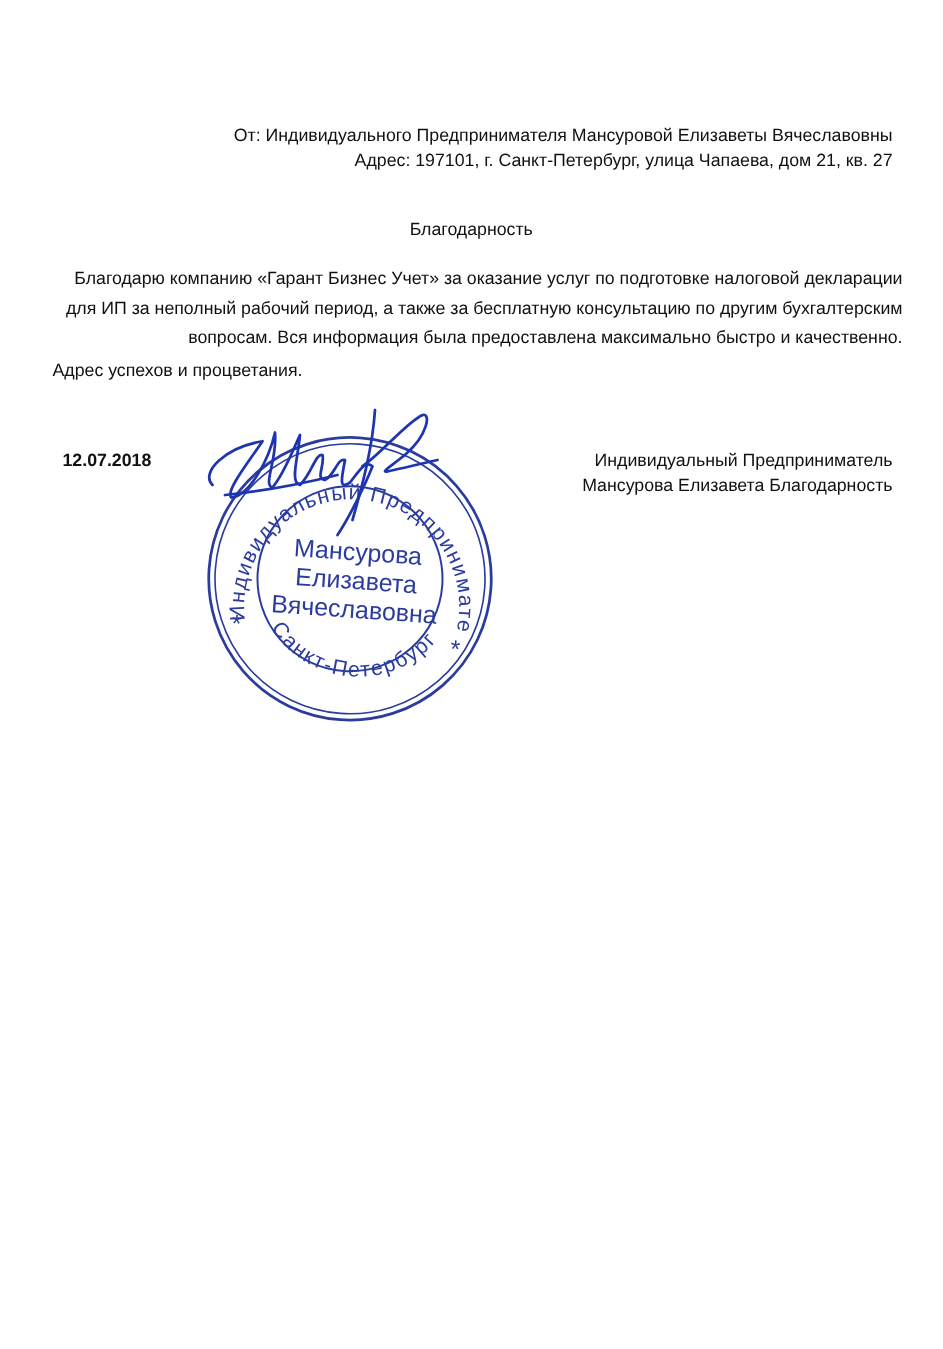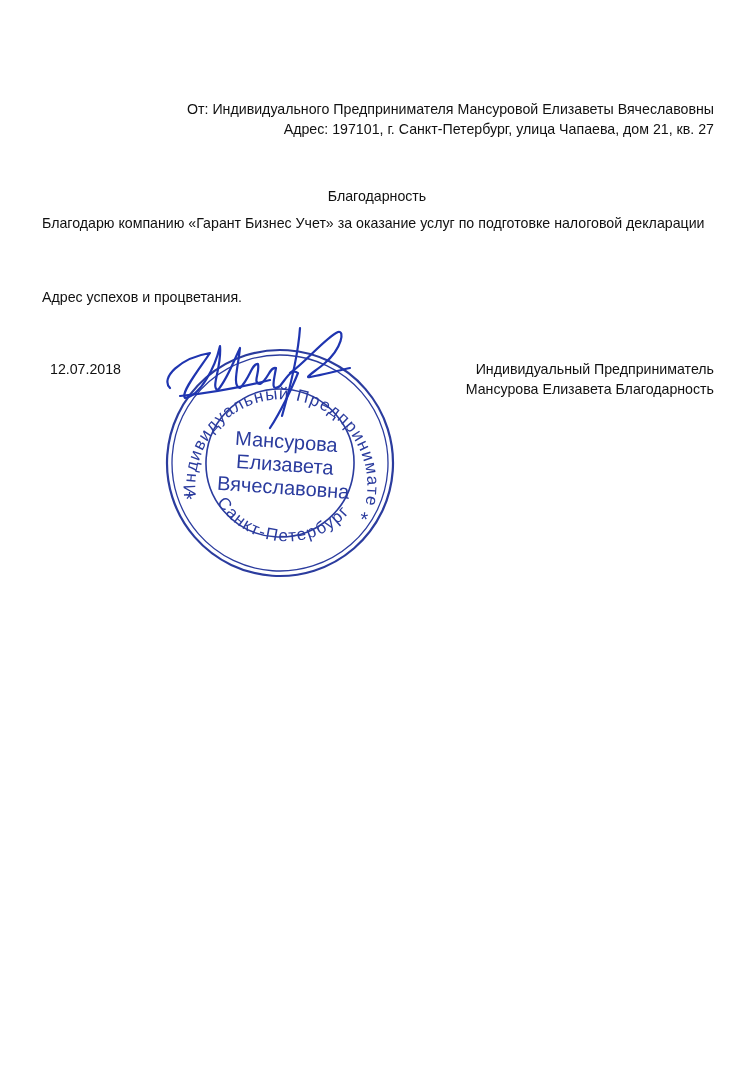--- a/index.html
+++ b/index.html
@@ -1,40 +1,42 @@
 <!DOCTYPE html>
 <html><head>
   <meta charset="utf-8">
   <style>
     html, body { margin: 0; padding: 0; background: #ffffff; }
     body { width: 754px; height: 1079px; position: relative; overflow: hidden;
       font-family: "Liberation Sans", sans-serif; color: #111111; font-size: 14.2px; }
-    .abs { position: absolute; white-space: nowrap; }
+    .abs { position: absolute; white-space: nowrap; text-align: right; }
     .right { text-align: right; }
     #header-from { right: 40px; top: 101px; text-align: center; }
     #header-address { right: 40px; top: 121px; }
-    #title { left: 0; width: 754px; text-align: center; top: 176px; margin-top: 12px; }
+    #title { left: 0; width: 754px; text-align: center; top: 176px; }
     #body-text { left: 42px; top: 212px; width: 680px; line-height: 23.5px; white-space: normal; }
     #body-text span { display: block; white-space: nowrap; }
     #closing { left: 42px; top: 289px; }
-    #date { left: 50px; top: 361px; }
+    #date { left: 50px; top: 361px; font-weight: bold; }
     #signer-title { right: 40px; top: 361px; }
     #signer-name { right: 40px; top: 381px; }
     #stamp { position: absolute; left: 140px; top: 318px; width: 280px; height: 280px; }
   </style>
 </head>
 <body>
 
 <div class="abs right" id="header-from">От: Индивидуального Предпринимателя Мансуровой Елизаветы Вячеславовны</div>
 <div class="abs right" id="header-address">Адрес: 197101, г. Санкт-Петербург, улица Чапаева, дом 21, кв. 27</div>
 
 <div class="abs" id="title">Благодарность</div>
 
 <div class="abs" id="body-text">
   <span>Благодарю компанию «Гарант Бизнес Учет» за оказание услуг по подготовке налоговой декларации</span>
+  <span>для ИП за неполный рабочий период, а также за бесплатную консультацию по другим бухгалтерским</span>
+  <span>вопросам. Вся информация была предоставлена максимально быстро и качественно.</span>
 </div>
 
 <div class="abs" id="closing">Адрес успехов и процветания.</div>
 
 <div class="abs" id="date">12.07.2018</div>
 <div class="abs right" id="signer-title">Индивидуальный Предприниматель</div>
 <div class="abs right" id="signer-name">Мансурова Елизавета Благодарность</div>
 
 <svg id="stamp" viewBox="0 0 280 280">
   <defs>

